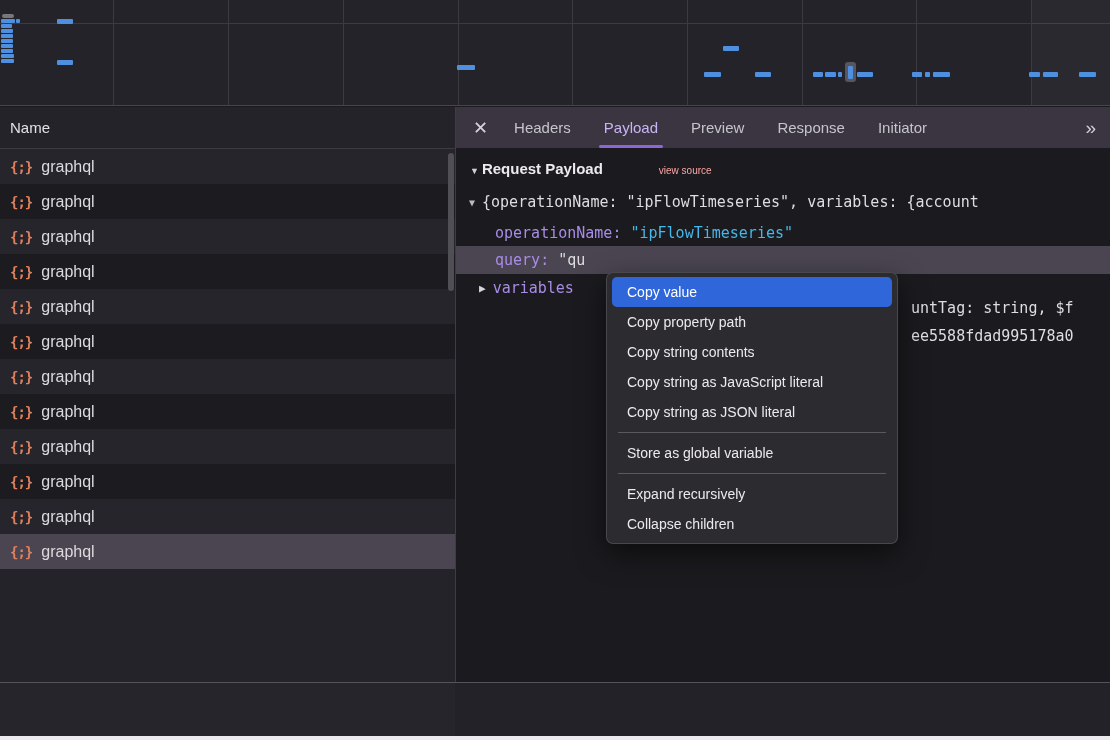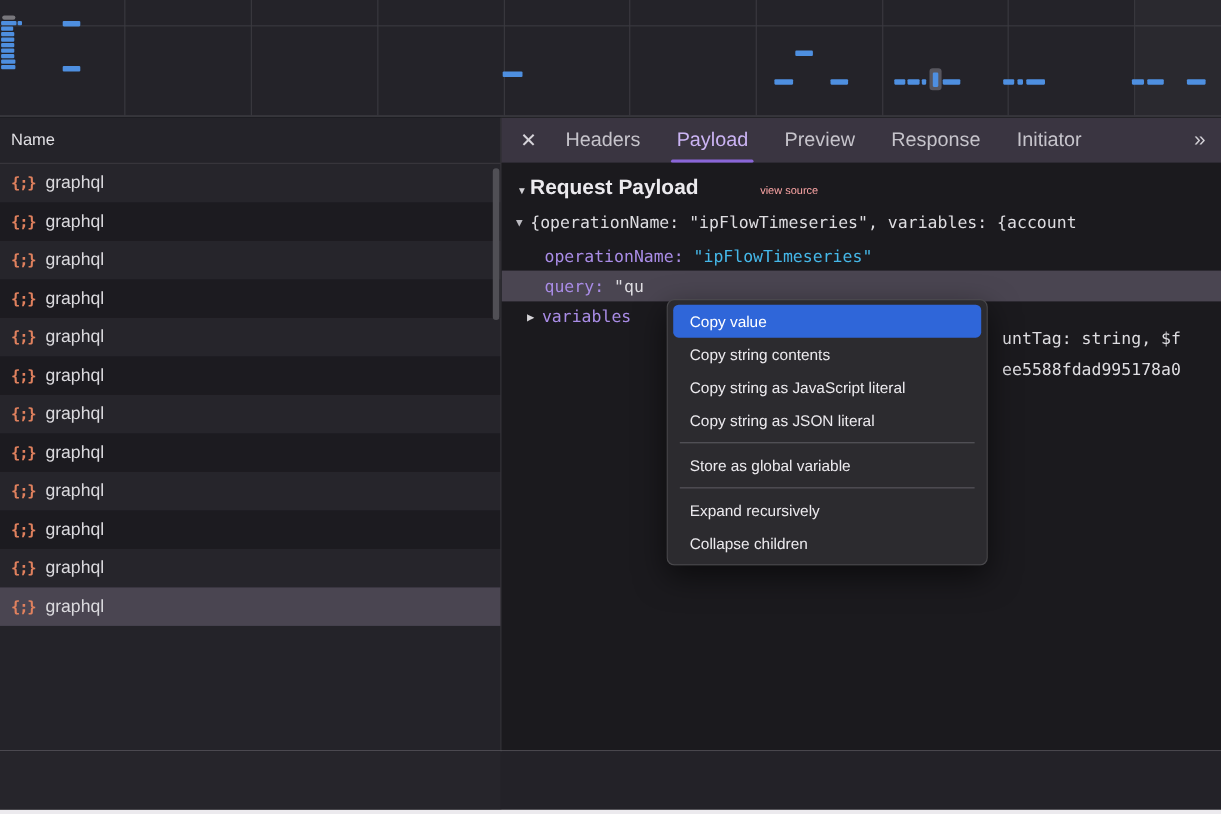--- a/index.html
+++ b/index.html
@@ -34,32 +34,32 @@
   .row.selected{background:var(--selected-row-bg,#4a4551);}
   .brace-icon{color:var(--icon-orange,#e0815e);font-family:"DejaVu Sans Mono",monospace;font-weight:bold;
               font-size:14px;margin-right:9px;letter-spacing:-1px;}
   .scroll-thumb{position:absolute;right:1px;top:46px;width:6px;height:138px;background:#504f55;border-radius:3px;}
 
   
   .tab-bar{position:absolute;left:456px;top:107px;width:654px;height:41px;background:var(--tabbar-bg,#3a3541);
            display:flex;align-items:center;padding-left:17px;}
   .close-x{color:#d6d4da;font-size:18px;margin-right:26px;cursor:default;}
   .tab{position:relative;height:100%;display:flex;align-items:center;margin-right:33px;
-       color:#c6c4cb;font-size:18px;cursor:default;white-space:nowrap;}
+       color:#c6c4cb;font-size:15px;cursor:default;white-space:nowrap;}
   .tab.active{color:var(--tab-selected,#cbb4f4);}
   .tab.active::after{content:"";position:absolute;left:-5px;right:-5px;bottom:0;height:3px;
                      background:var(--tab-underline,#8a66d8);border-radius:2px;}
   .overflow-chevrons{margin-left:auto;padding-right:14px;color:#d2d0d6;font-size:19px;}
 
   
   .payload{position:absolute;left:456px;top:148px;width:654px;height:534px;background:var(--panel-bg,#1b1a1e);
            overflow:hidden;color:var(--code-text,#d6d5d9);}
   .section-row{display:flex;align-items:baseline;padding:12px 0 0 14px;height:26px;}
   .sec-tri{font-size:9px;color:#d2d1d6;margin-right:3px;}
-  .sec-title{font-weight:bold;font-size:19px;color:#eceaee;}
+  .sec-title{font-weight:bold;font-size:15px;color:#eceaee;}
   .view-source{margin-left:56px;font-size:10px;color:#fca5a5;}
   .code{font-family:"DejaVu Sans Mono",monospace;font-size:15px;white-space:nowrap;}
   .summary-row{margin-top:16px;height:24px;display:flex;align-items:center;padding-left:13px;overflow:hidden;}
   .tri-down{font-size:10px;color:#bbbac0;margin-right:7px;flex:0 0 auto;}
   .tri-right{font-size:11px;color:#d6d5d9;margin-right:7px;flex:0 0 auto;}
   .opname-row{margin-top:6px;height:26px;display:flex;align-items:center;padding-left:39px;}
   .query-row{height:28px;display:flex;align-items:center;padding-left:39px;position:relative;
              background:var(--selected-row-bg,#4a4551);}
   .vars-row{height:28px;display:flex;align-items:center;padding-left:23px;position:relative;}
   .frag-right{position:absolute;left:455px;top:0;height:28px;display:flex;align-items:center;margin-top:48px;}
@@ -224,20 +224,21 @@
         <span class="frag-right w">ee5588fdad995178a0</span>
       </div>
     </div>
 
     <div class="h-divider"></div>
     <div class="footer-band"></div>
     <div class="footer-left"></div>
 
     <div class="ctx-menu" id="ctx-menu">
         <div class="menu-item highlighted">Copy value</div>
+        <div class="menu-item">Copy property path</div>
         <div class="menu-item">Copy string contents</div>
         <div class="menu-item">Copy string as JavaScript literal</div>
         <div class="menu-item">Copy string as JSON literal</div>
         <div class="menu-sep"></div>
         <div class="menu-item">Store as global variable</div>
         <div class="menu-sep"></div>
         <div class="menu-item">Expand recursively</div>
         <div class="menu-item">Collapse children</div>
       </div>
   </div>

